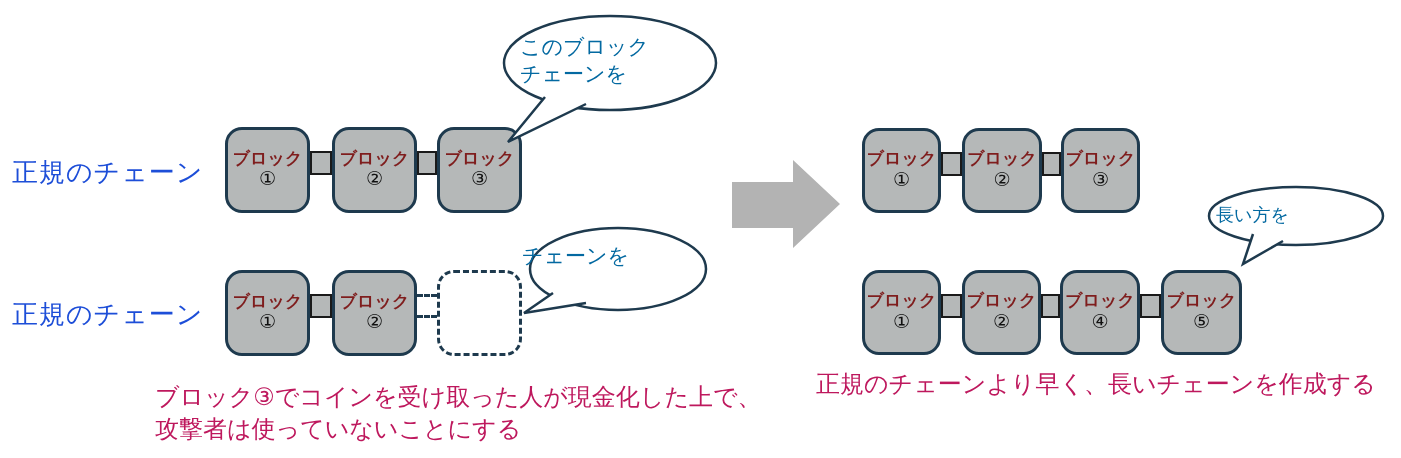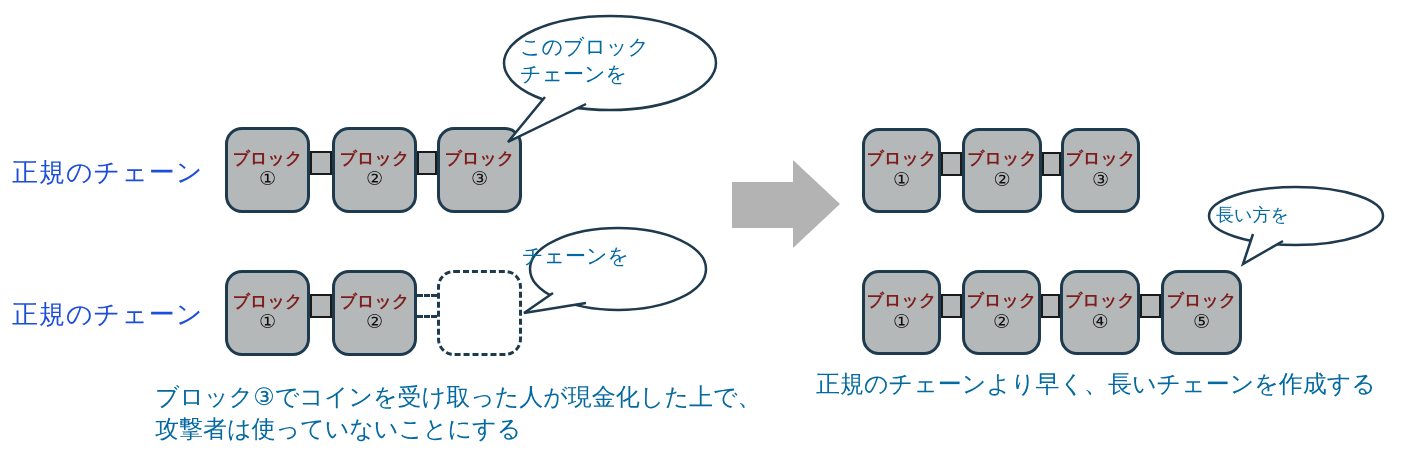--- a/index.html
+++ b/index.html
@@ -73,21 +73,21 @@
     z-index:6;
     text-align:left;
     color:#0369a1;
     line-height:1.3;
     white-space:nowrap;
     pointer-events:none;
   }
   .caption{
     position:absolute;
     font-size:24px;
-    color:#0369a1;
+    color:#be185d;
     line-height:1.32;
     white-space:nowrap;
     z-index:2;
   }
 </style>
 </head>
 <body>
 
 <div id="stage">
 

